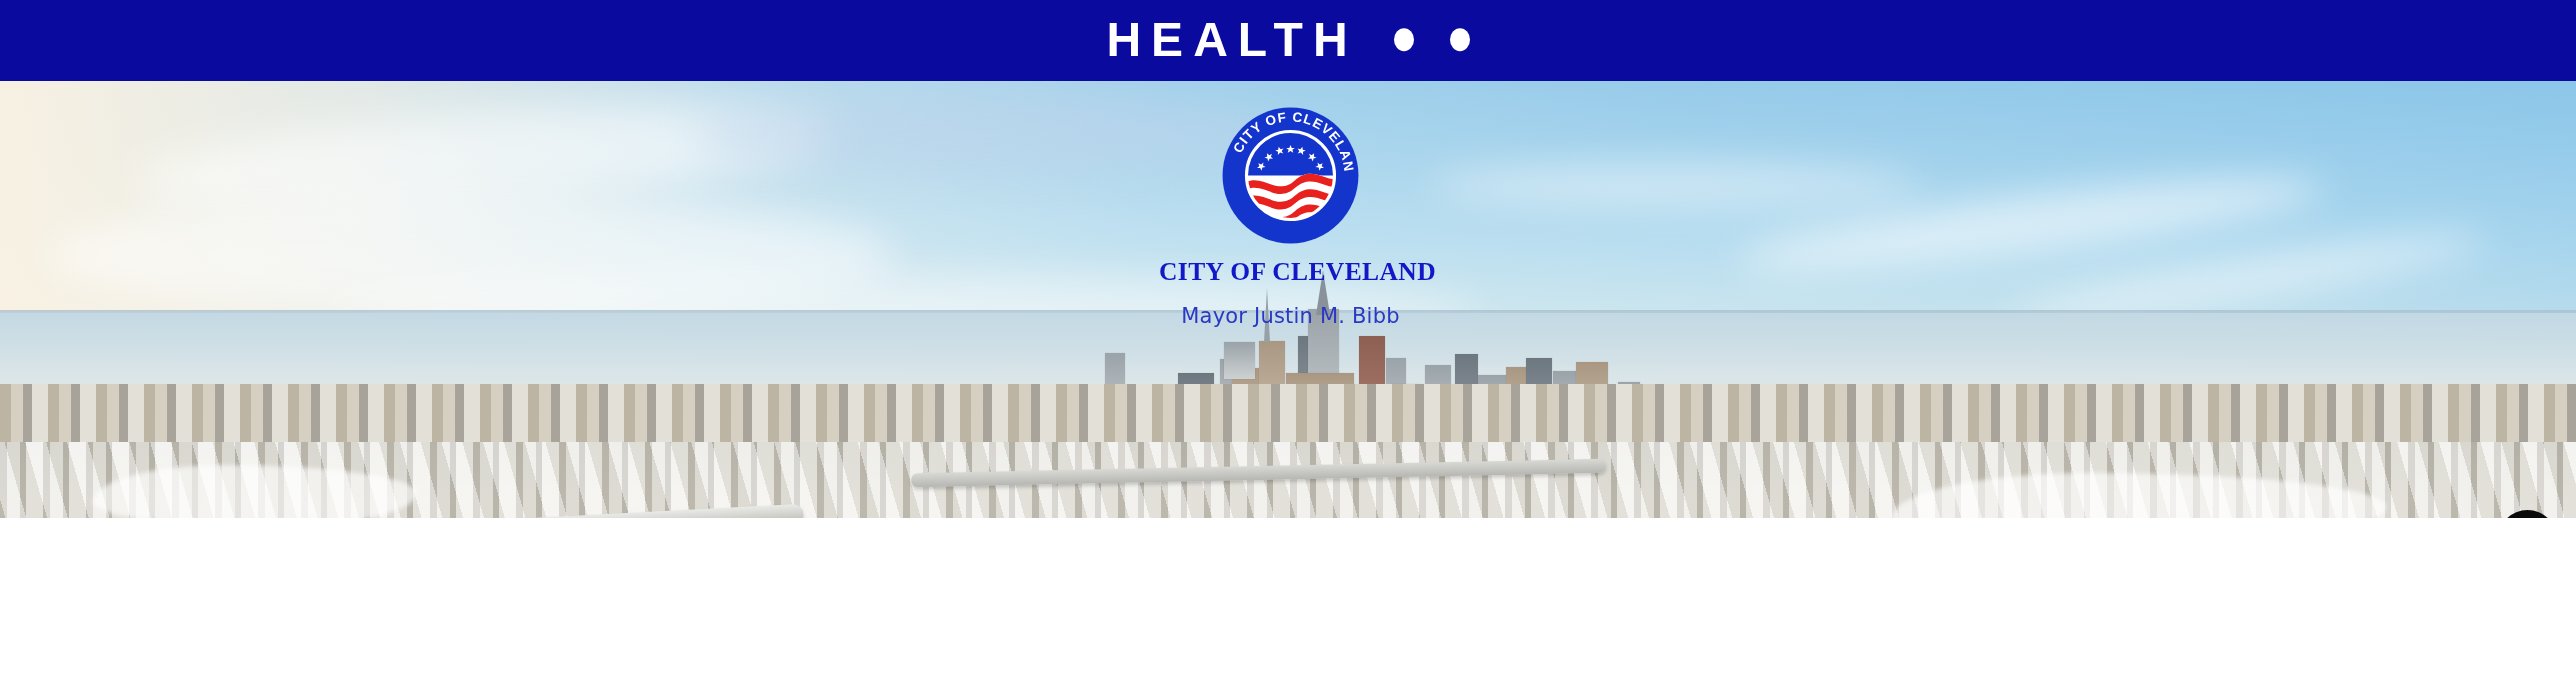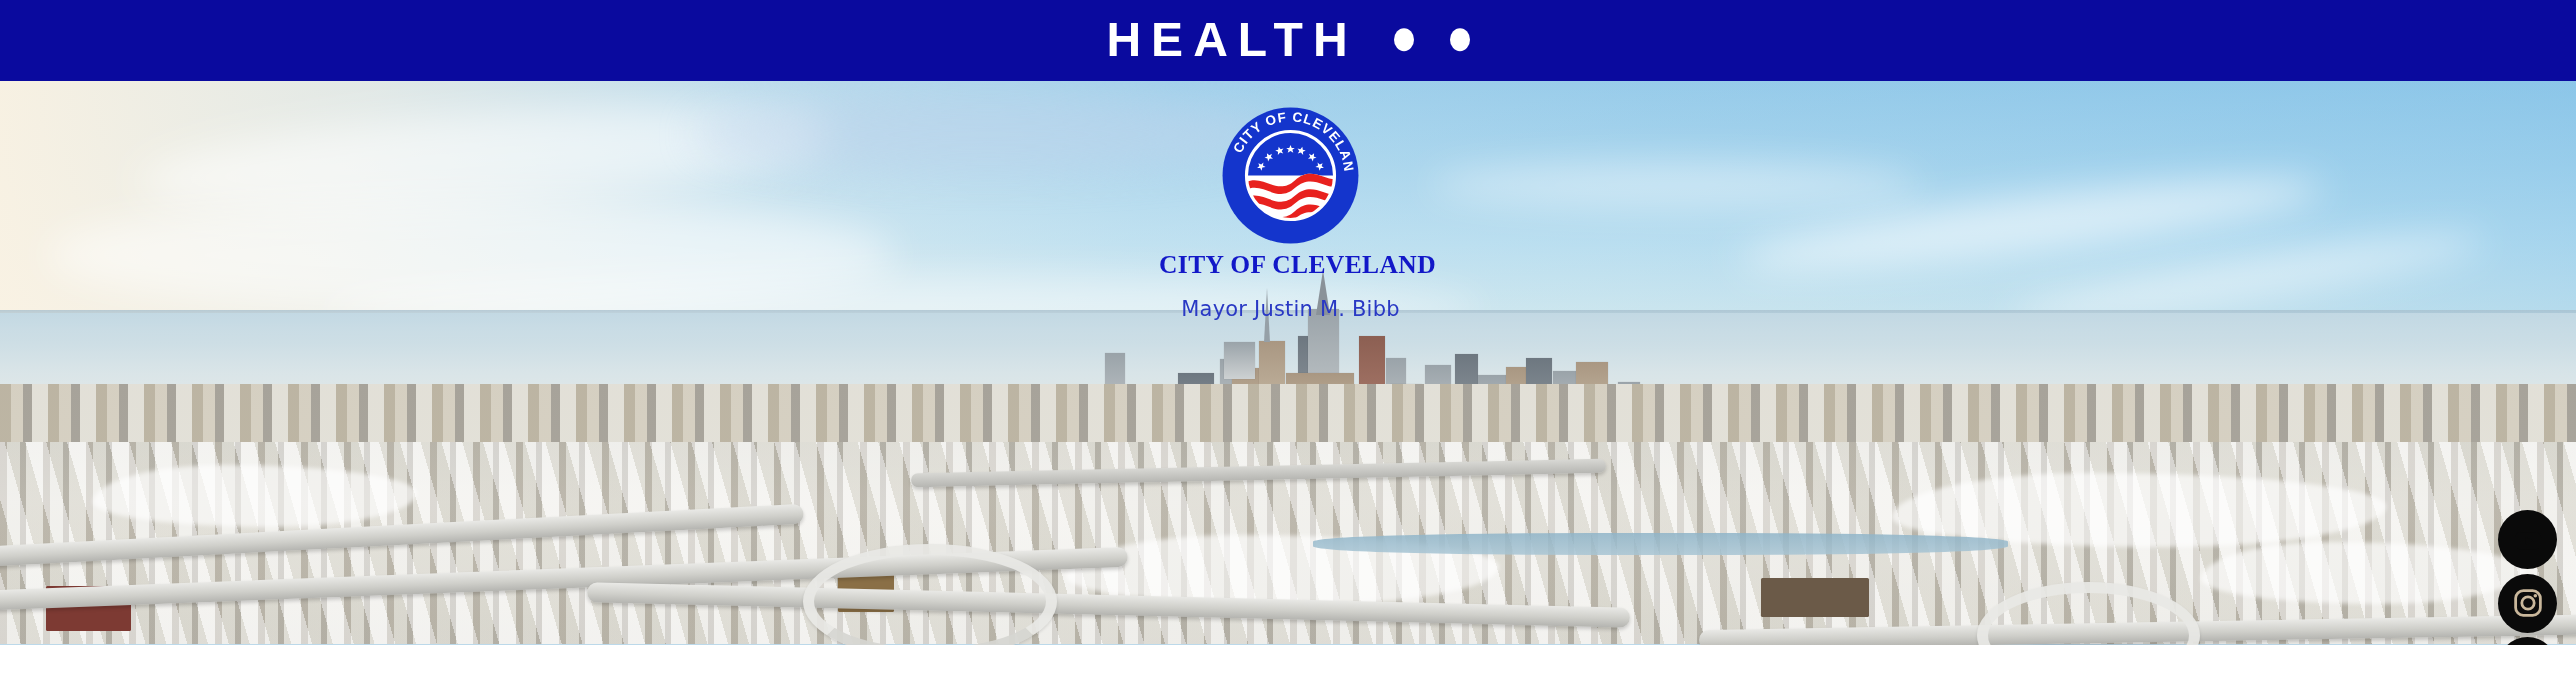--- a/index.html
+++ b/index.html
@@ -7,21 +7,21 @@
     padding: 0;
     background: #ffffff;
   }
   body {
     font-family: "Liberation Sans", sans-serif;
   }
 
   .page {
     position: relative;
     width: 2576px;
-    height: 682px;
+    height: 518px;
     background: #86efac;
     overflow: hidden;
   }
 
   
   .tagline-bar {
     position: absolute;
     left: 0;
     top: 0;
     width: 2576px;
@@ -230,21 +230,21 @@
   }
   .seal {
     position: relative;
     width: 139px;
     height: 139px;
     margin: 0 auto;
   }
   .seal svg { display: block; }
 
   .city-name {
-    margin-top: 7px;
+    margin-top: 14px;
     color: #1218C8;
     font-family: "Liberation Serif", serif;
     font-weight: 700;
     font-size: 25.5px;
     letter-spacing: 0.4px;
     line-height: 1.05;
     white-space: nowrap;
   }
   .mayor-name {
     margin-top: 19px;

